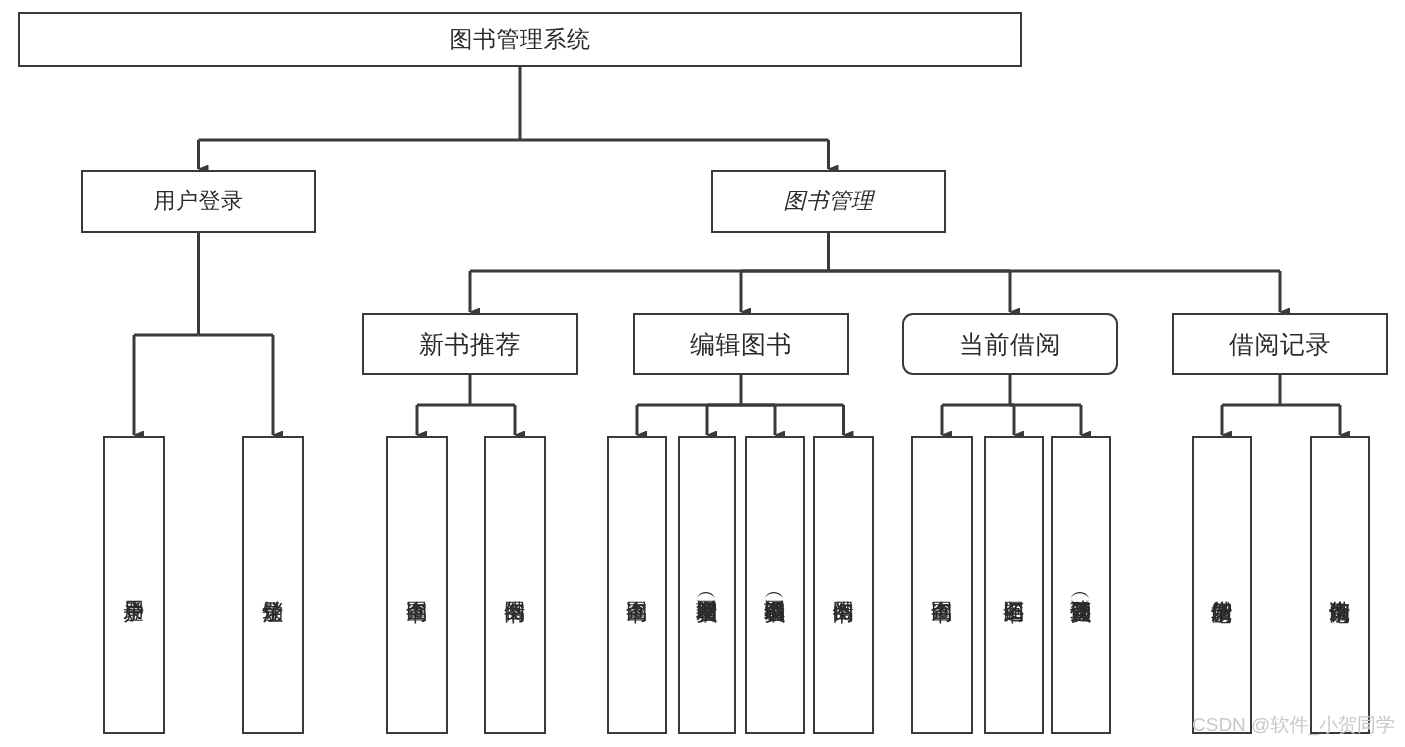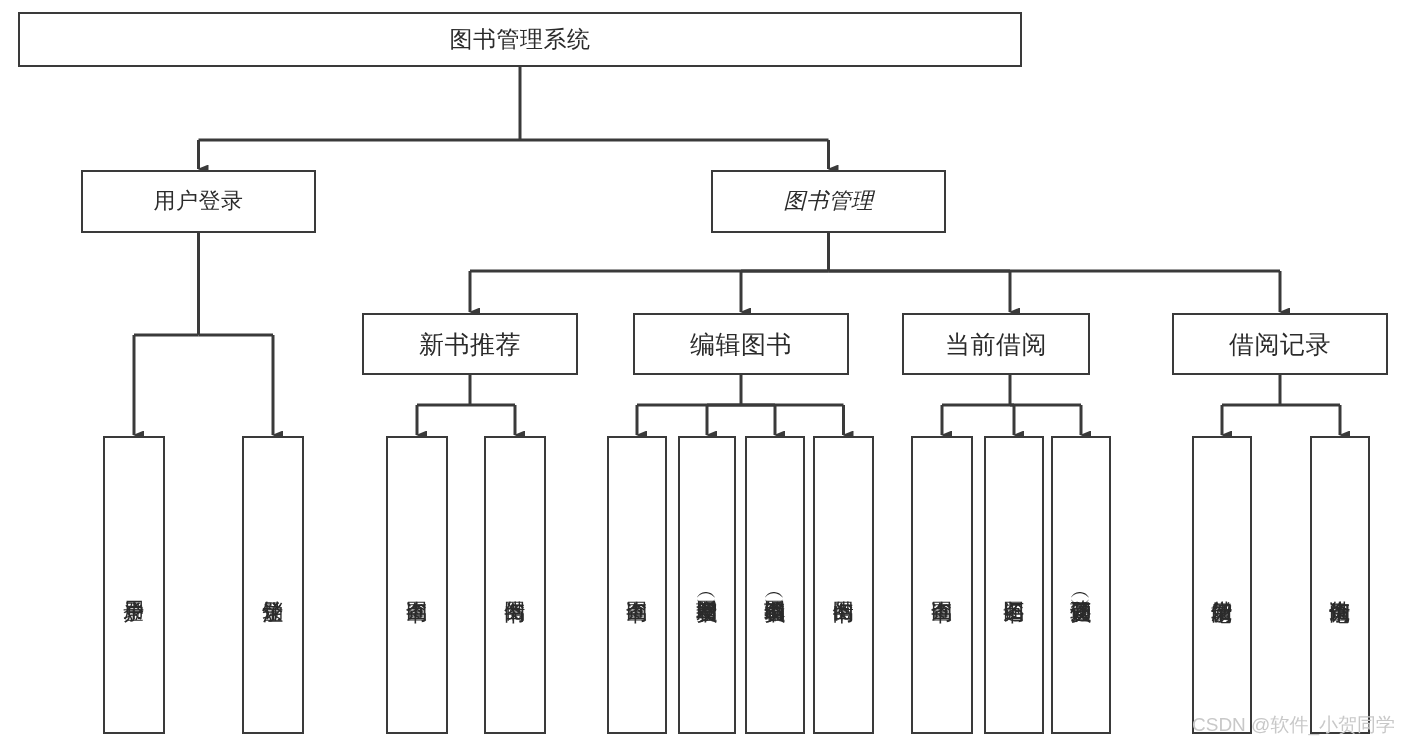--- a/index.html
+++ b/index.html
@@ -137,21 +137,21 @@
   </div>
 
   <div class="node level-2 horizontal" style="left:362px;top:313px;width:216px;height:62px;">
     <span class="node-label">新书推荐</span>
   </div>
 
   <div class="node level-2 horizontal" style="left:633px;top:313px;width:216px;height:62px;">
     <span class="node-label">编辑图书</span>
   </div>
 
-  <div class="node level-2 horizontal" style="left:902px;top:313px;width:188px;height:62px;">
+  <div class="node level-2 horizontal" style="left:902px;top:313px;width:216px;height:62px;border-radius:11px;">
     <span class="node-label">当前借阅</span>
   </div>
 
   <div class="node level-2 horizontal" style="left:1172px;top:313px;width:216px;height:62px;">
     <span class="node-label">借阅记录</span>
   </div>
 
   <div class="node level-3 vertical" style="left:103px;top:436px;width:62px;height:298px;">
     <span class="node-label">用户登录</span>
   </div>

